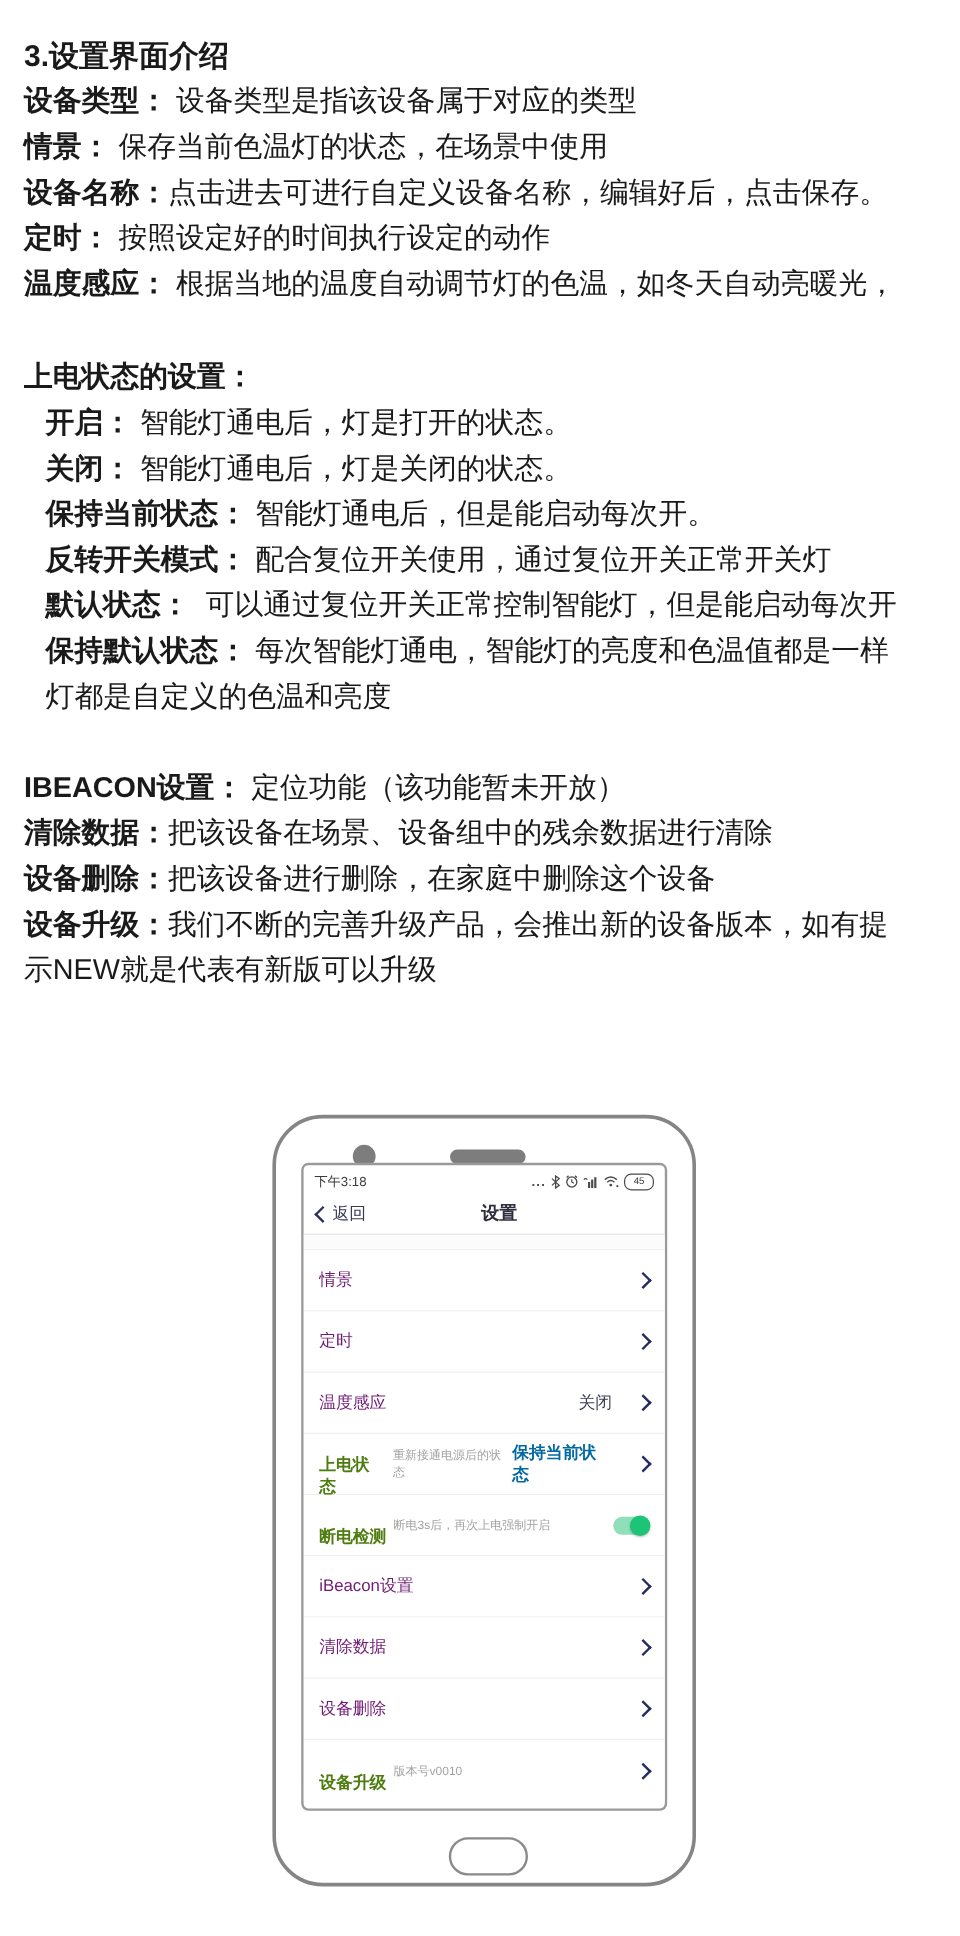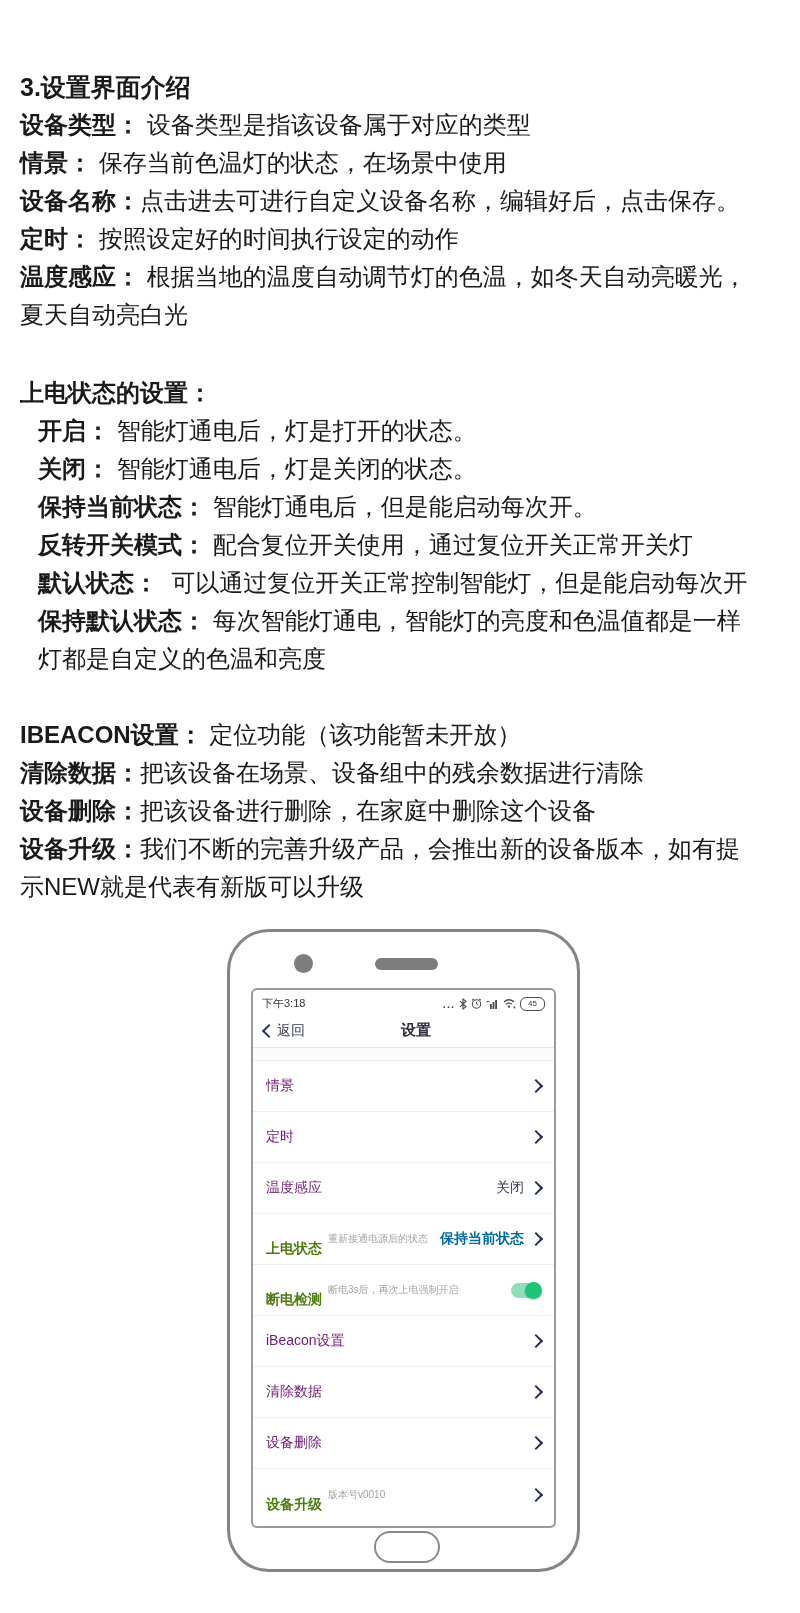--- a/index.html
+++ b/index.html
@@ -1,31 +1,31 @@
 <!DOCTYPE html>
 <html><head>
 <meta charset="utf-8">
 <style>
   html,body{margin:0;padding:0;background:#fff;}
   #canvas{position:relative;width:800px;height:1613px;background:#fff;overflow:hidden;
           font-family:"Liberation Sans",sans-serif;}
   
-  .doc{position:absolute;left:20px;top:28px;width:762px;color:#1a1a1a;margin-top:40px;}
+  .doc{position:absolute;left:20px;top:28px;width:762px;color:#1a1a1a;}
   .doc .line{font-size:24px;line-height:38px;white-space:pre-wrap;}
   .doc .line b{font-weight:800;}
   .doc .h{font-size:25px;font-weight:800;}
   .doc .ind{padding-left:18px;}
   .sp40{height:40px;}
   .sp38{height:38px;}
   
   .phone{position:absolute;left:227px;top:929px;width:353px;height:643px;
          border:3px solid #858585;border-radius:42px;background:#fff;box-sizing:border-box;}
   .cam{position:absolute;left:64px;top:22px;width:19px;height:19px;border-radius:50%;background:#7d7d7d;}
   .speaker{position:absolute;left:145px;top:26px;width:63px;height:12px;border-radius:7px;background:#7d7d7d;}
-  .screen{position:absolute;left:21px;top:56px;width:305px;height:540px;border:2px solid #9a9a9a;
+  .screen{position:absolute;left:21px;top:37px;width:305px;height:540px;border:2px solid #9a9a9a;
           border-radius:6px;background:#fff;box-sizing:border-box;overflow:hidden;}
   .home{position:absolute;left:144px;top:599px;width:66px;height:32px;border:2px solid #8a8a8a;
         border-radius:17px;background:#fff;box-sizing:border-box;}
   
   .status{display:flex;align-items:center;justify-content:space-between;padding:5px 9px 2px 9px;height:17px;}
   .status .time{font-size:11px;color:#3a3a3a;}
   .sicons{display:flex;align-items:center;gap:4px;color:#4a4a4a;}
   .dots{font-size:11px;font-weight:bold;letter-spacing:1px;line-height:6px;}
   .batt{display:flex;align-items:center;justify-content:center;width:23px;height:12px;
         border:1px solid #4a4a4a;border-radius:6px;font-size:8px;color:#3a3a3a;}
@@ -36,21 +36,21 @@
           transform:rotate(45deg);margin-top:1px;}
   .ttl{width:100%;text-align:center;font-size:15px;font-weight:bold;color:#2e2e3e;}
   .band{height:12px;background:#fbfbfb;border-top:1px solid #e6e6e6;border-bottom:1px solid #efefef;}
   
   .row{display:flex;align-items:center;height:51px;padding:0 13px;box-sizing:border-box;
        border-bottom:1px solid #efefef;background:#fff;cursor:pointer;}
   .row:last-child{border-bottom:none;}
   .lbl{font-size:14px;color:#701a75;}
   .lbl.bld{font-weight:bold;color:#4d7c0f;margin-top:20px;}
   .sub{font-size:10px;color:#a3a3a3;margin-left:6px;}
-  .right{margin-left:auto;display:flex;align-items:center;gap:7px;}
+  .right{margin-left:auto;display:flex;align-items:center;gap:21px;}
   .val{font-size:14px;color:#3c3c55;}
   .val.bld{font-weight:bold;color:#0369a1;}
   .chev-r{width:8px;height:8px;border-top:2px solid #232b5f;border-right:2px solid #232b5f;
           transform:rotate(45deg);}
   
   .toggle{position:relative;width:30px;height:15px;border-radius:8px;background:#8fe0ba;}
   .knob{position:absolute;right:-1px;top:-1px;width:17px;height:17px;border-radius:50%;
         background:#1cc476;box-shadow:0 1px 2px rgba(0,0,0,.25);}
   svg.sicon{display:block;}
 </style>
@@ -59,21 +59,20 @@
 
 <div id="canvas">
 
   <div class="doc">
     <div class="line h">3.设置界面介绍</div>
     <div class="line"><b>设备类型：</b><span> 设备类型是指该设备属于对应的类型</span></div>
     <div class="line"><b>情景：</b><span> 保存当前色温灯的状态，在场景中使用</span></div>
     <div class="line"><b>设备名称：</b><span>点击进去可进行自定义设备名称，编辑好后，点击保存。</span></div>
     <div class="line"><b>定时：</b><span> 按照设定好的时间执行设定的动作</span></div>
     <div class="line"><b>温度感应：</b><span> 根据当地的温度自动调节灯的色温，如冬天自动亮暖光，</span></div>
-    <div class="line"><span>夏天自动亮白光</span></div>
     <div class="sp40"></div>
     <div class="line"><b>上电状态的设置：</b></div>
     <div class="line ind"><b>开启：</b><span> 智能灯通电后，灯是打开的状态。</span></div>
     <div class="line ind"><b>关闭：</b><span> 智能灯通电后，灯是关闭的状态。</span></div>
     <div class="line ind"><b>保持当前状态：</b><span> 智能灯通电后，但是能启动每次开。</span></div>
     <div class="line ind"><b>反转开关模式：</b><span> 配合复位开关使用，通过复位开关正常开关灯</span></div>
     <div class="line ind"><b>默认状态：</b><span>  可以通过复位开关正常控制智能灯，但是能启动每次开</span></div>
     <div class="line ind"><b>保持默认状态：</b><span> 每次智能灯通电，智能灯的亮度和色温值都是一样</span></div>
     <div class="line ind"><span>灯都是自定义的色温和亮度</span></div>
     <div class="sp38"></div>

